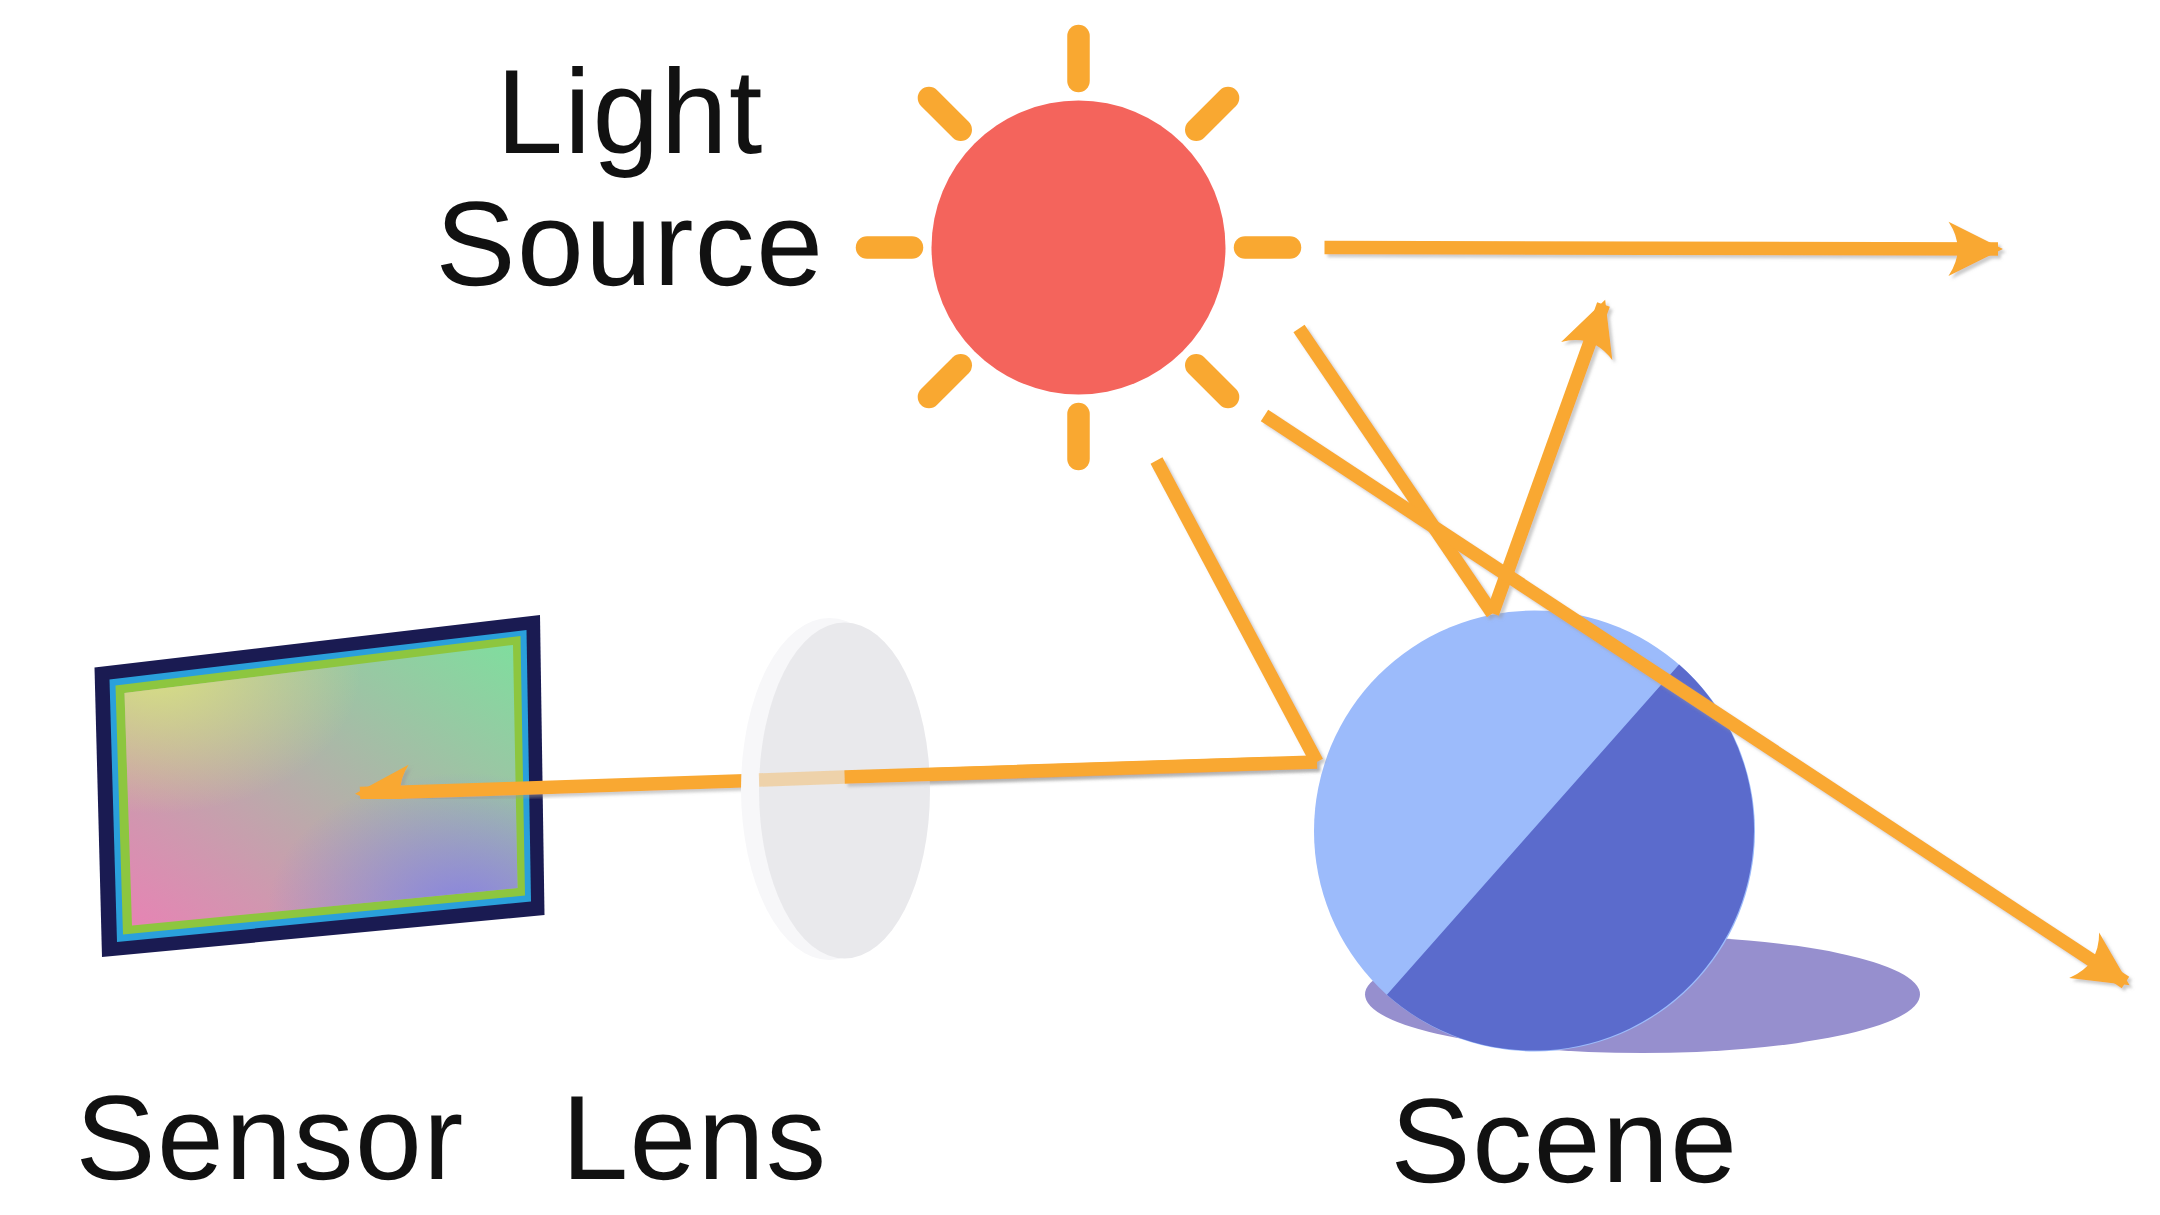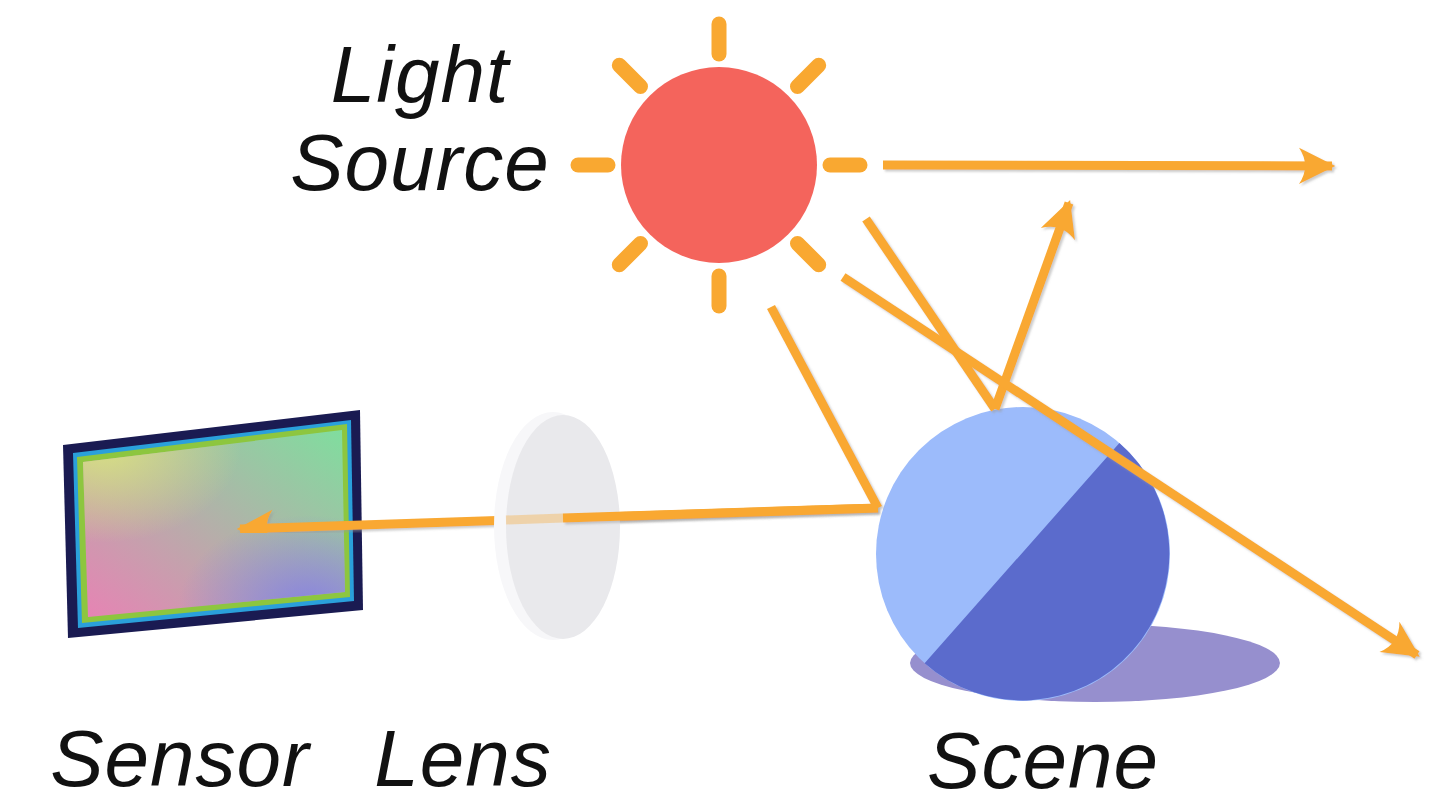--- a/index.html
+++ b/index.html
@@ -1,16 +1,16 @@
 <!DOCTYPE html>
 <html><head>
 <meta charset="utf-8">
 <style>
   html,body{margin:0;padding:0;background:#ffffff;width:1440px;height:810px;overflow:hidden;}
-  .stage{position:relative;width:1440px;height:810px;background:#ffffff;font-style:italic;}
+  .stage{position:relative;width:1440px;height:810px;background:#ffffff;}
   svg{position:absolute;left:0;top:0;}
   text{font-family:"Liberation Sans","DejaVu Sans",sans-serif;font-weight:300;fill:#111111;}
   .big-label{font-size:80px;letter-spacing:1px;}
 </style>
 </head>
 <body>
 
 <div class="stage">
 <svg width="1440" height="810" viewBox="0 0 1440 810">
   <defs>

